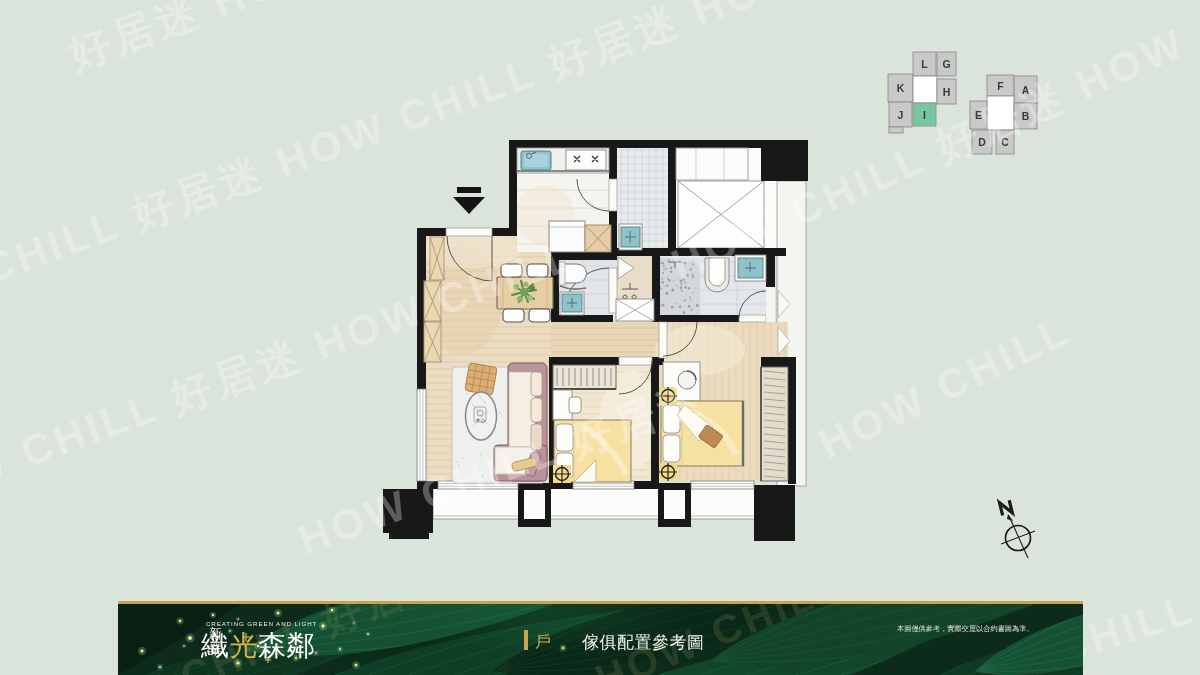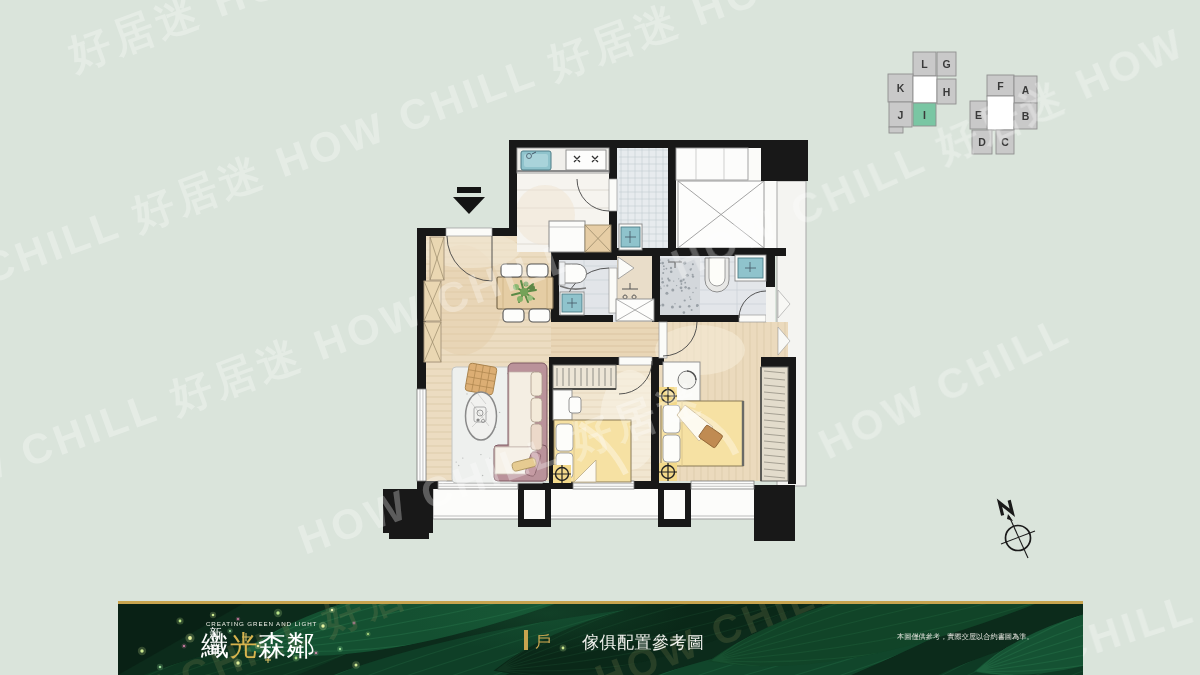--- a/index.html
+++ b/index.html
@@ -684,15 +684,15 @@
 <div style="position:absolute;left:3px;top:25px;font-size:13px;line-height:16px;width:14px;letter-spacing:0;margin-left:24px;">新業</div>
 <div style="position:absolute;left:19px;top:26px;font-size:28px;font-weight:normal;white-space:nowrap;letter-spacing:0.5px;">織<span style="color:#d8b44e;">光</span>森鄰</div>
 </div>
 
 <div style="position:absolute;left:406px;top:27px;">
 <div style="position:absolute;left:0;top:2px;width:3.5px;height:20px;background:#c8a44f;"></div>
 <div style="position:absolute;left:11px;top:4px;font-size:16px;color:#cfa952;">戶</div>
 <div style="position:absolute;left:29px;top:3px;font-size:17px;color:#f2f2ee;letter-spacing:0.5px;white-space:nowrap;margin-left:29px;">傢俱配置參考圖</div>
 </div>
 
-<div style="position:absolute;left:779px;top:31px;font-size:7.2px;color:#e8e8e2;white-space:nowrap;">本圖僅供參考，實際交屋以合約書圖為準。</div>
+<div style="position:absolute;left:779px;top:23px;font-size:7.2px;color:#e8e8e2;white-space:nowrap;">本圖僅供參考，實際交屋以合約書圖為準。</div>
 </div>
 </div>
 
 </body></html>

